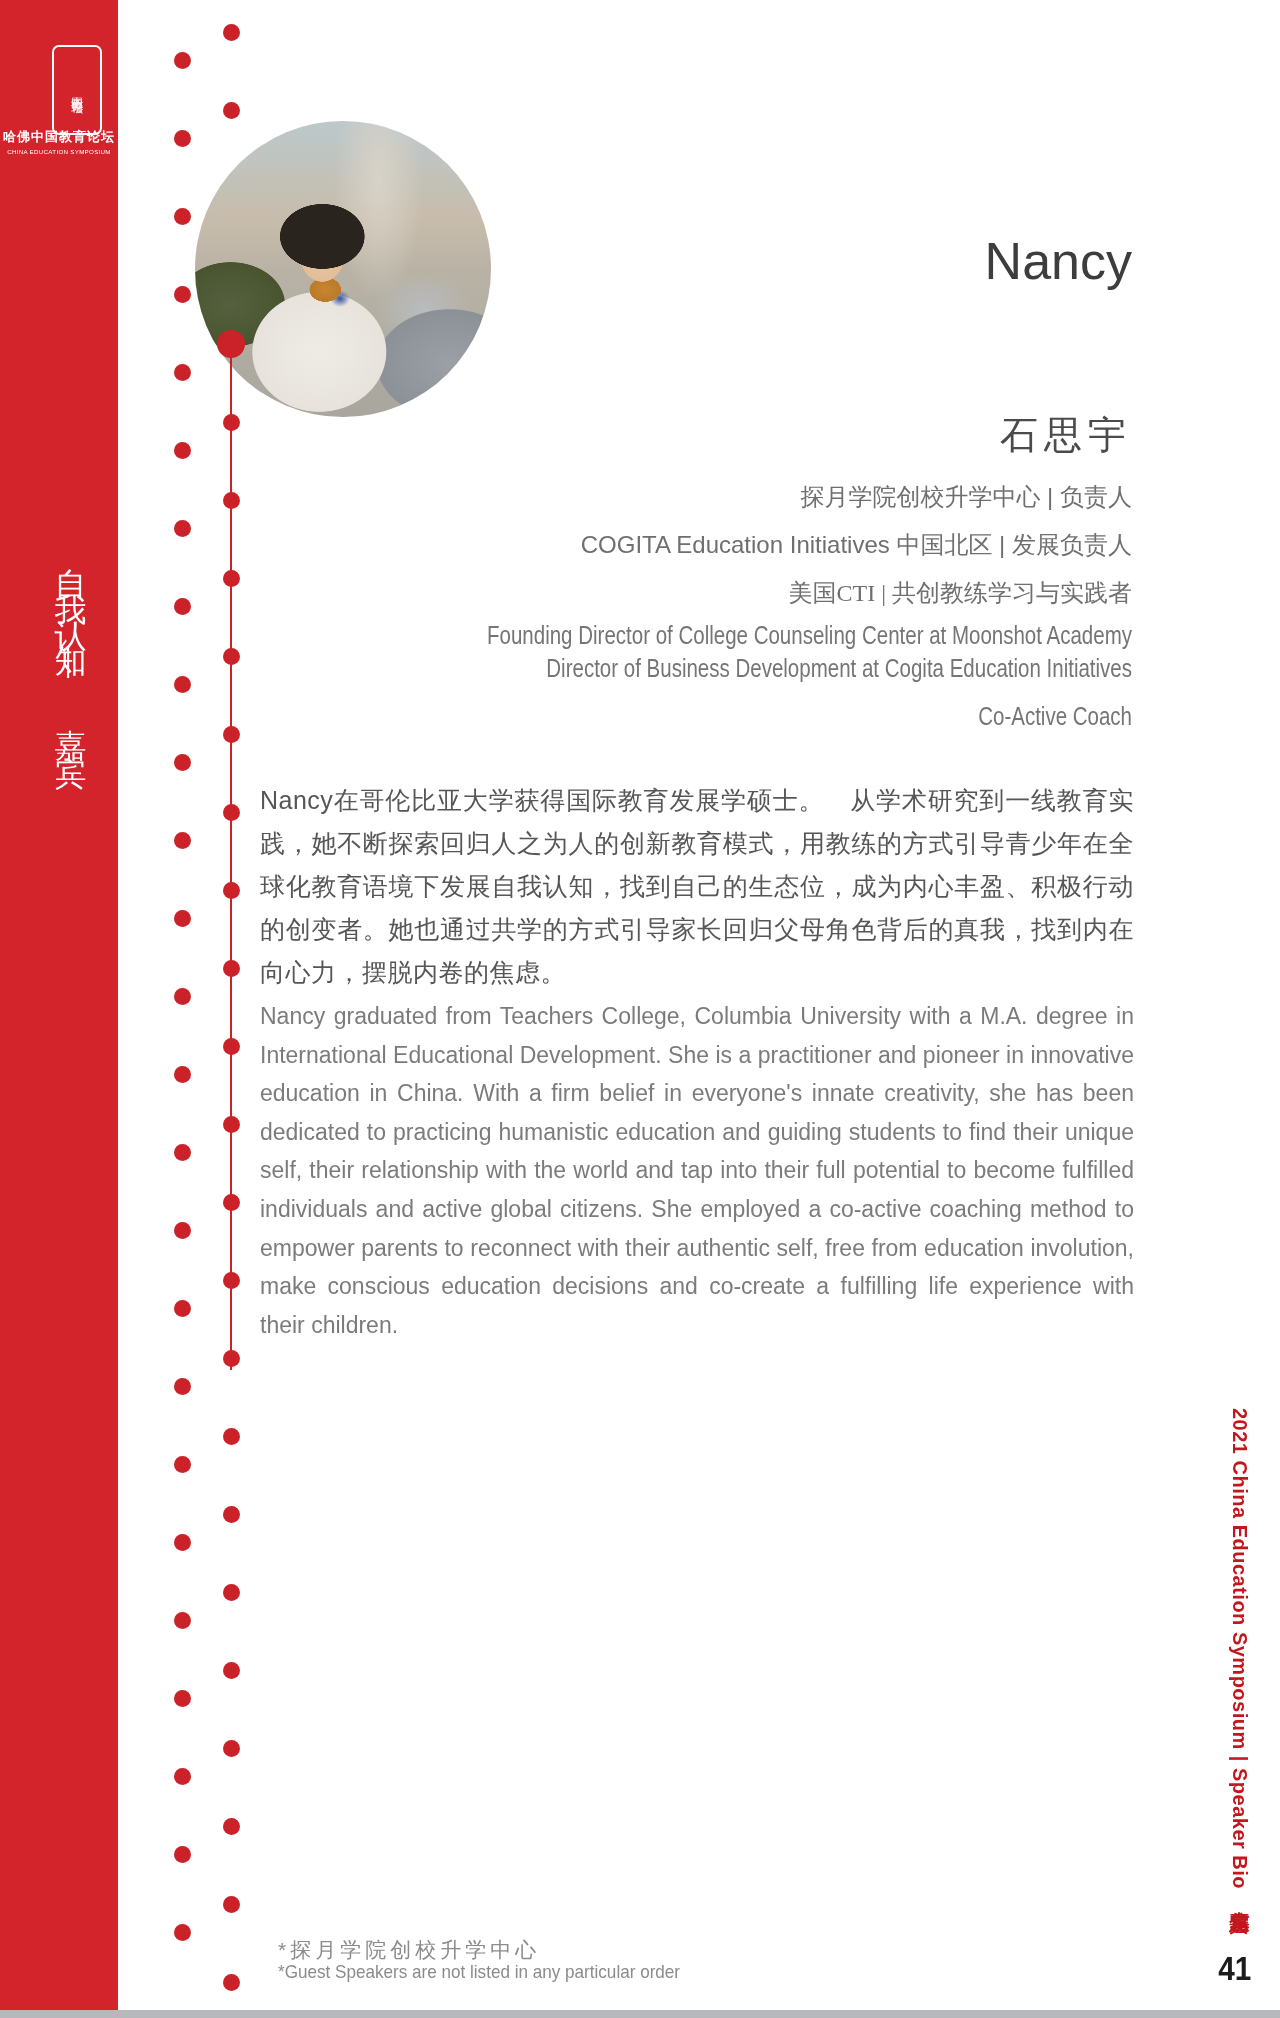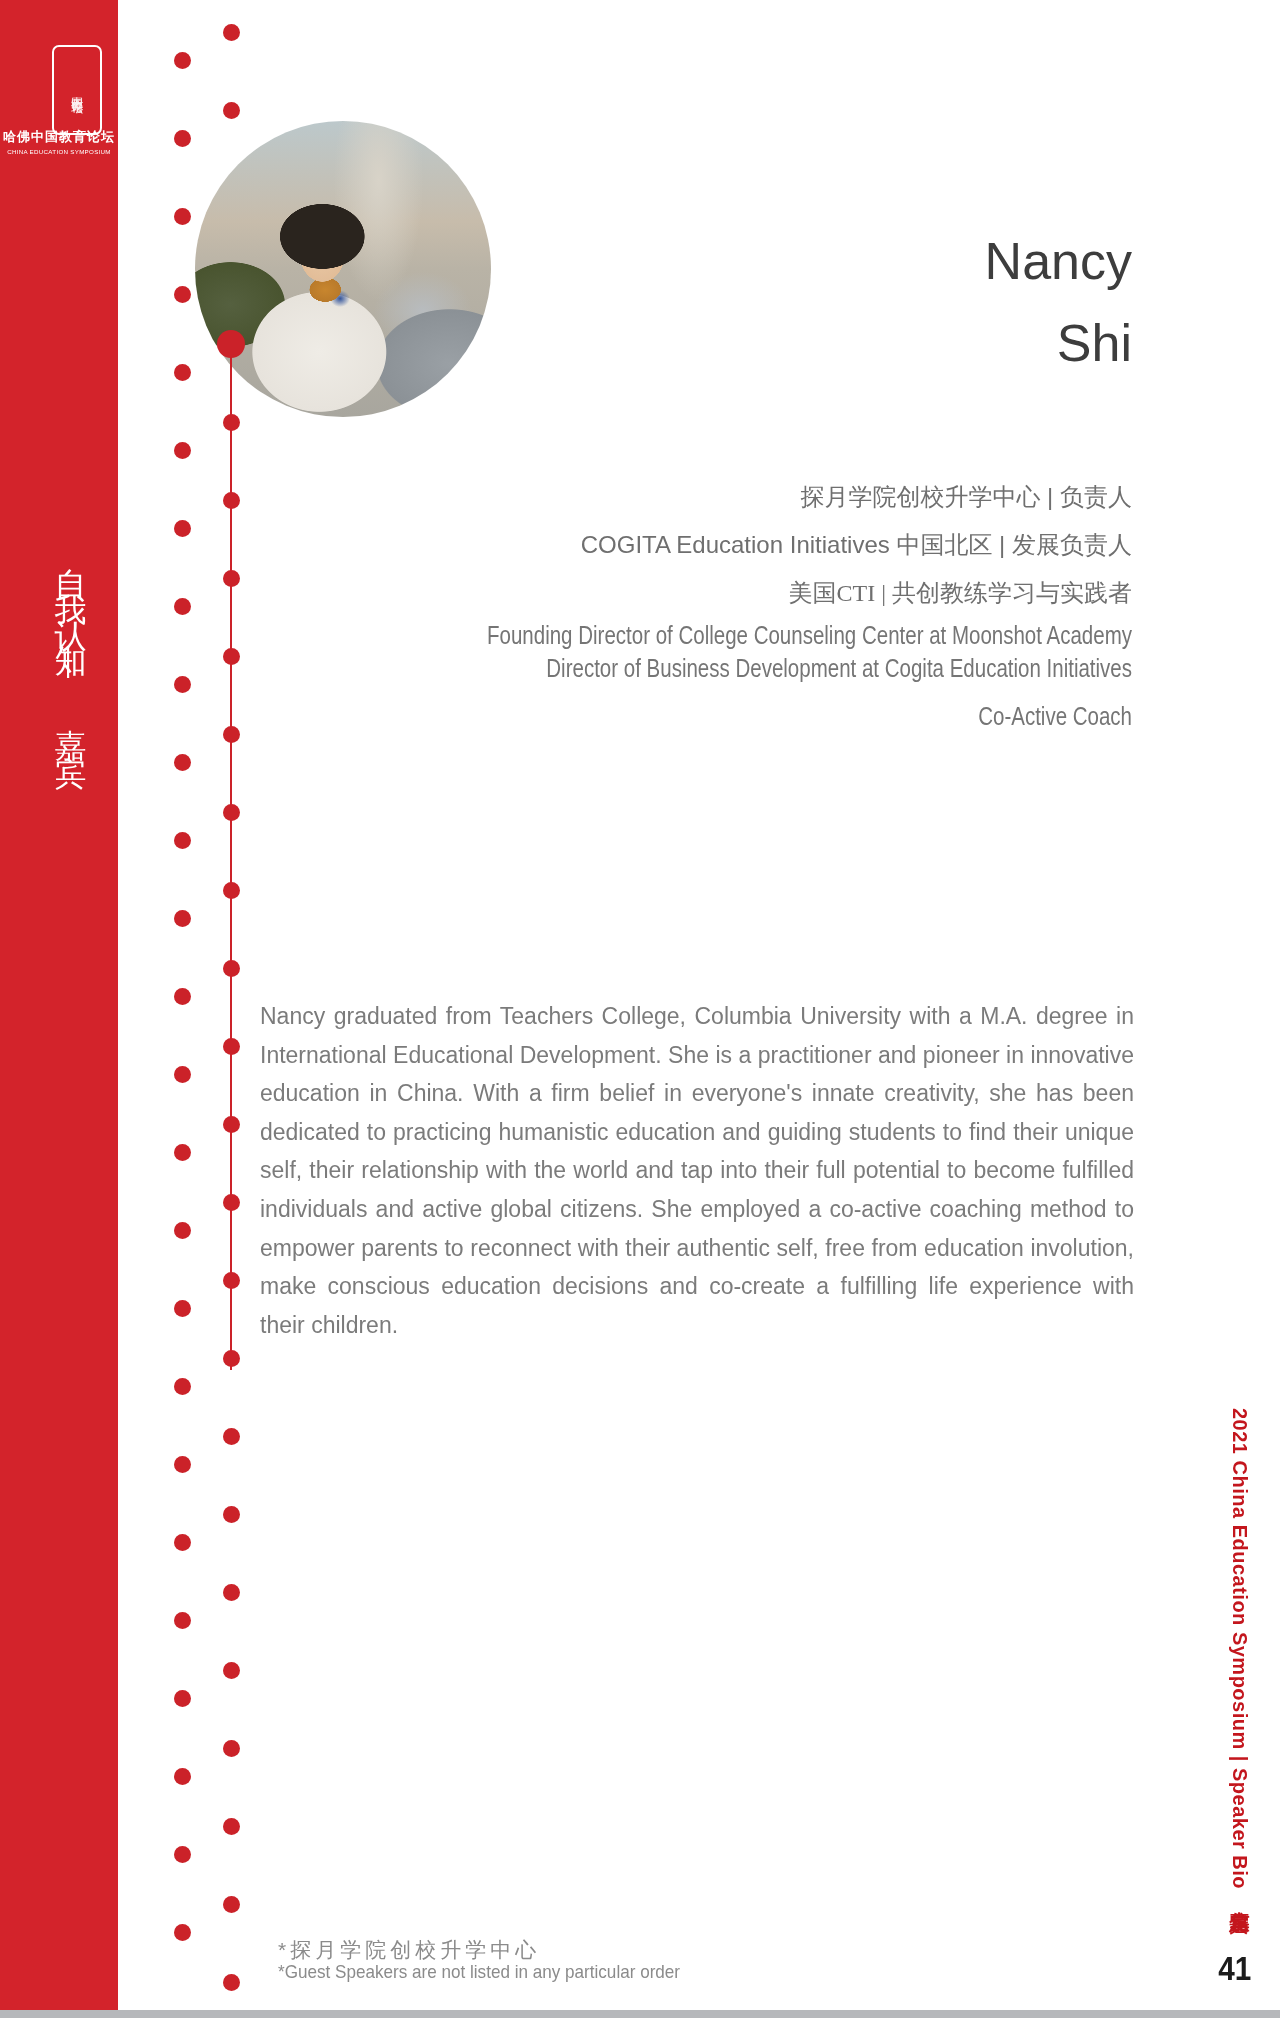--- a/index.html
+++ b/index.html
@@ -126,30 +126,31 @@
       <div class="dot" style="left: 222.5px; top: 1895.5px;"></div>
       <div class="dot" style="left: 222.5px; top: 1973.5px;"></div>
     </div>
   <div class="vline"></div>
   <div class="bigdot"></div>
 
   <div class="photo"></div>
 
   <div class="name">
     <div>Nancy</div>
-    <div>Shi</div>
   </div>
+  <div class="name-zh">石思宇</div>
 
   <div class="t t2">COGITA Education Initiatives 中国北区 | 发展负责人</div>
   <div class="t t1">探月学院创校升学中心 | 负责人</div>
   <div class="t t3">美国CTI | 共创教练学习与实践者</div>
   <div class="t t-cond t4">Founding Director of College Counseling Center at Moonshot Academy</div>
   <div class="t t-cond t5">Director of Business Development at Cogita Education Initiatives</div>
   <div class="t t-cond t6">Co-Active Coach</div>
 
+  <div class="bio-zh">Nancy在哥伦比亚大学获得国际教育发展学硕士。　从学术研究到一线教育实践，她不断探索回归人之为人的创新教育模式，用教练的方式引导青少年在全球化教育语境下发展自我认知，找到自己的生态位，成为内心丰盈、积极行动的创变者。她也通过共学的方式引导家长回归父母角色背后的真我，找到内在向心力，摆脱内卷的焦虑。</div>
   <div class="bio-en">Nancy graduated from Teachers College, Columbia University with a M.A. degree in International Educational Development. She is a practitioner and pioneer in innovative education in China. With a firm belief in everyone's innate creativity, she has been dedicated to practicing humanistic education and guiding students to find their unique self, their relationship with the world and tap into their full potential to become fulfilled individuals and active global citizens. She employed a co-active coaching method to empower parents to reconnect with their authentic self, free from education involution, make conscious education decisions and co-create a fulfilling life experience with their children.</div>
 
   <div class="vright">2021 China Education Symposium | Speaker Bio 嘉宾信息</div>
   <div class="pagenum">41</div>
 
   <div class="foot-zh">*探月学院创校升学中心</div>
   <div class="foot-en">*Guest Speakers are not listed in any particular order</div>
 
   <div class="bottom-strip"></div>
 </div>

